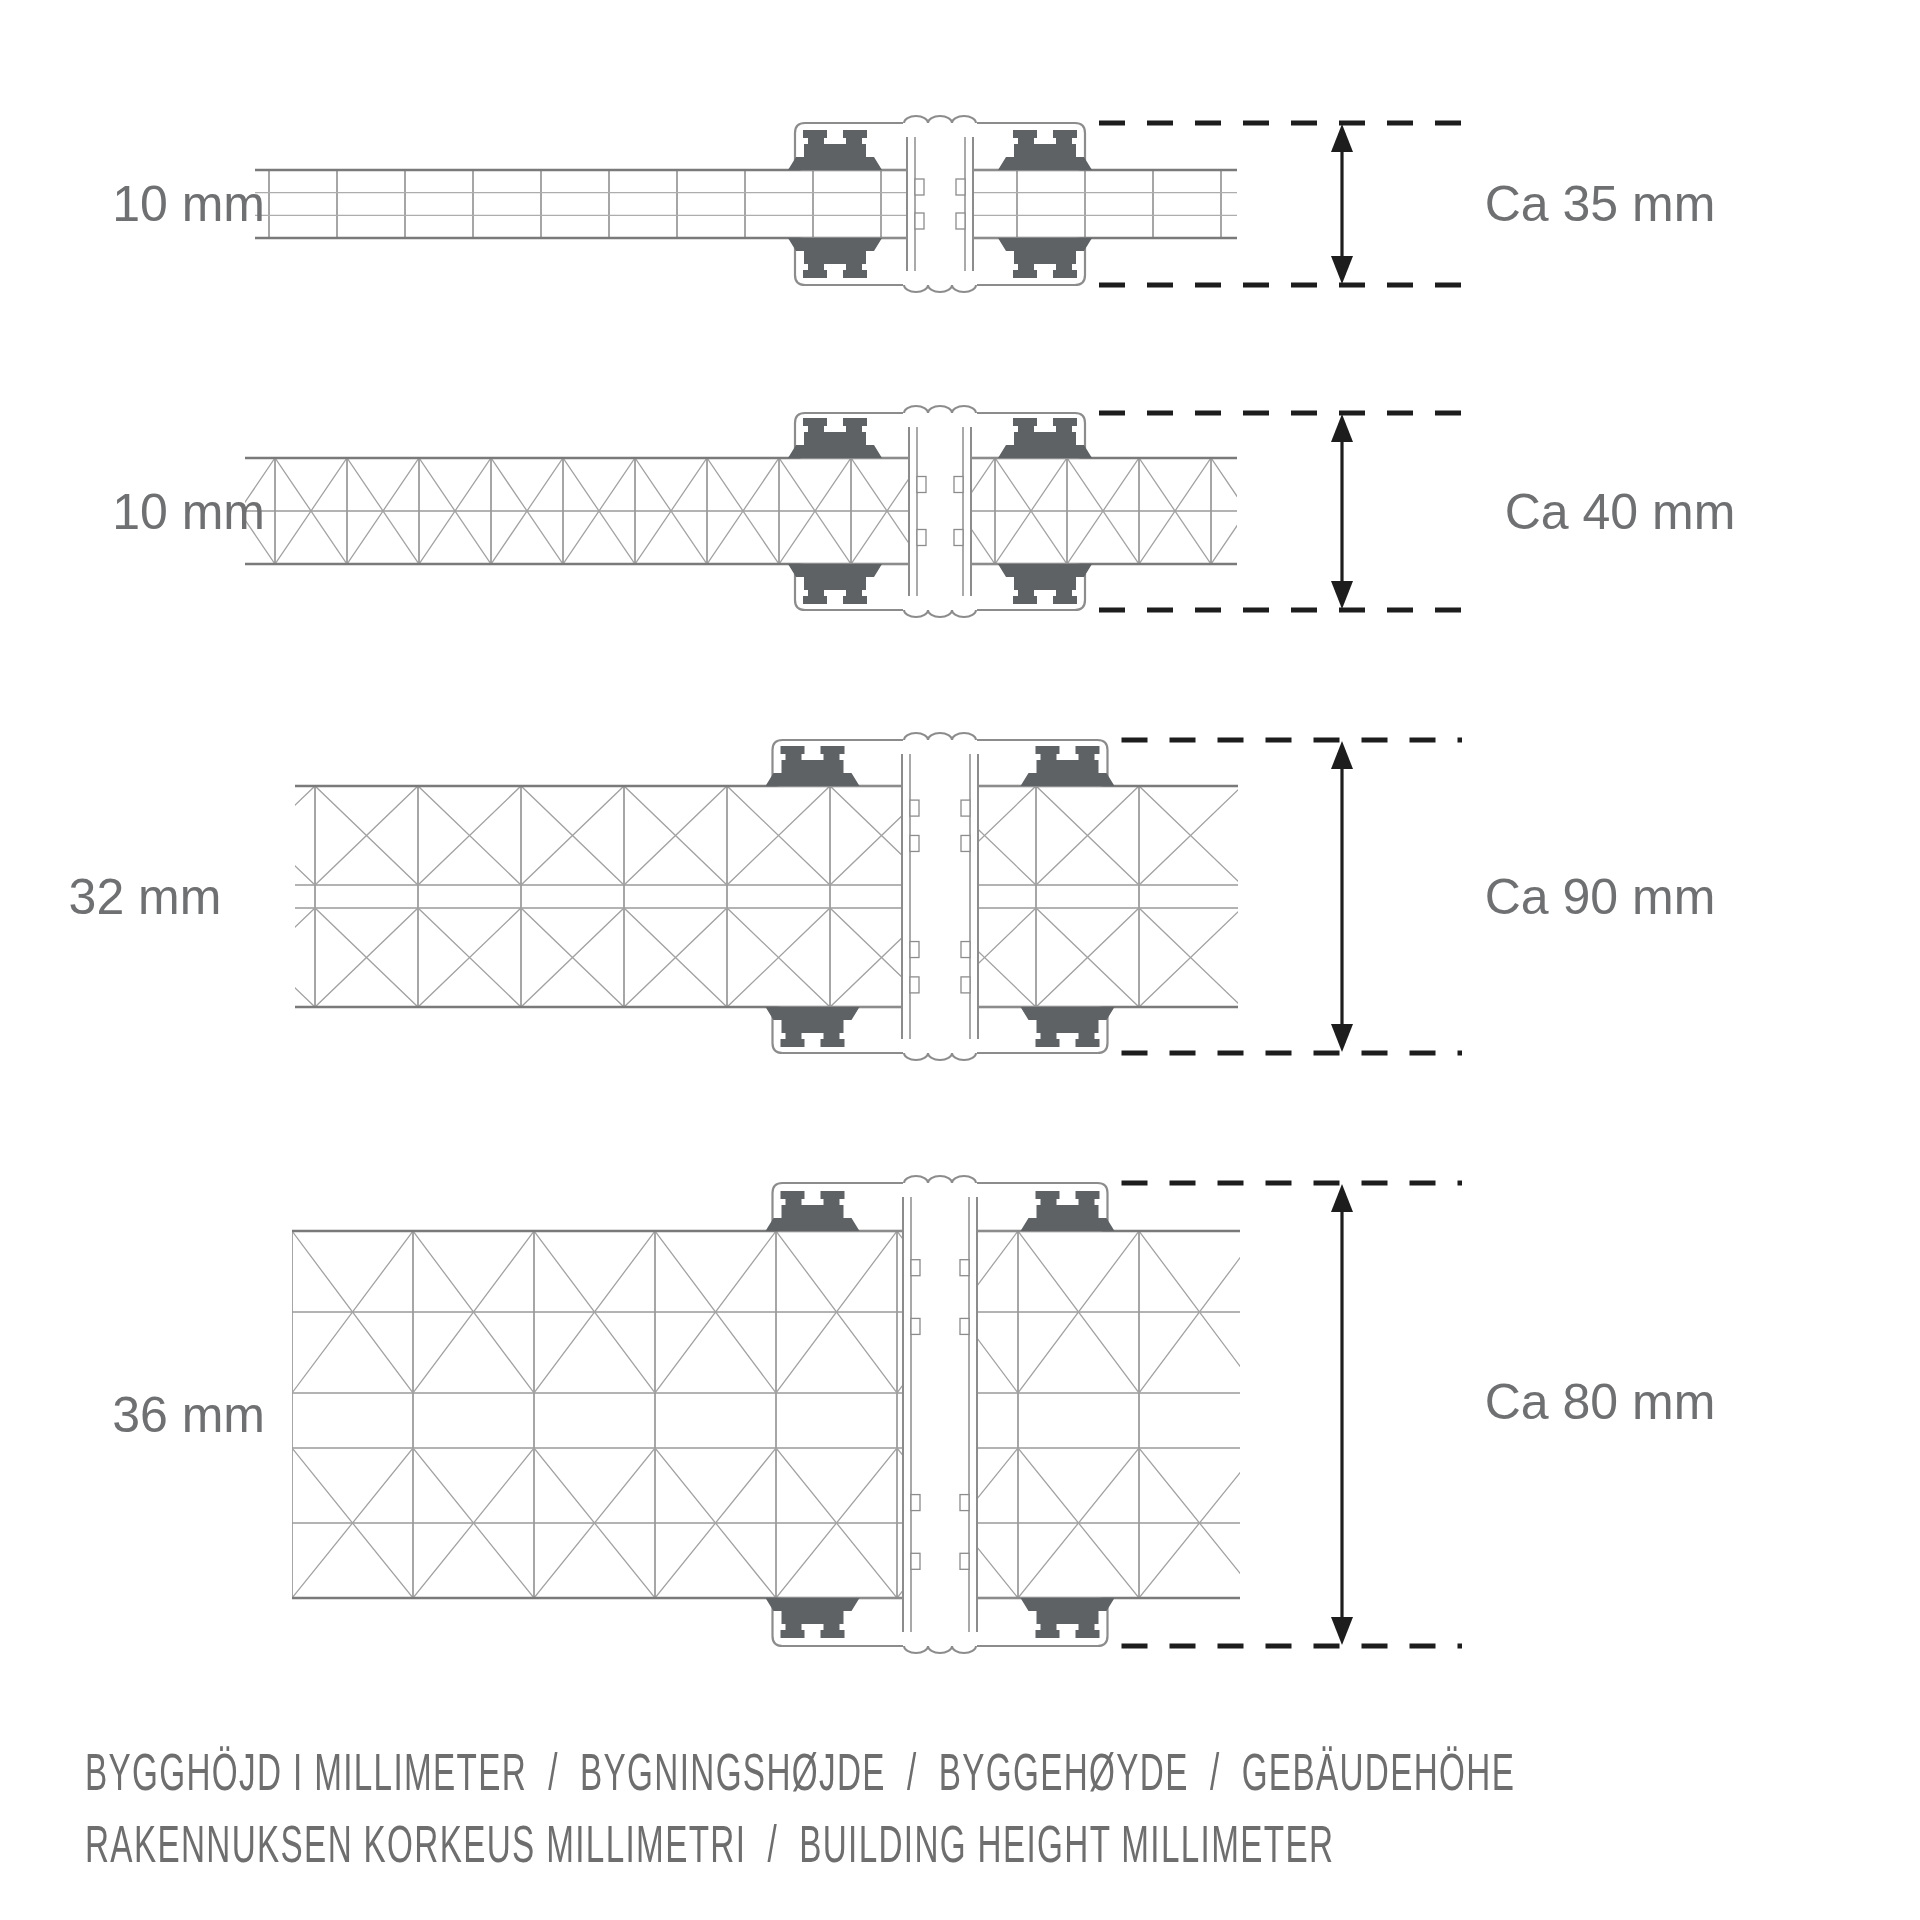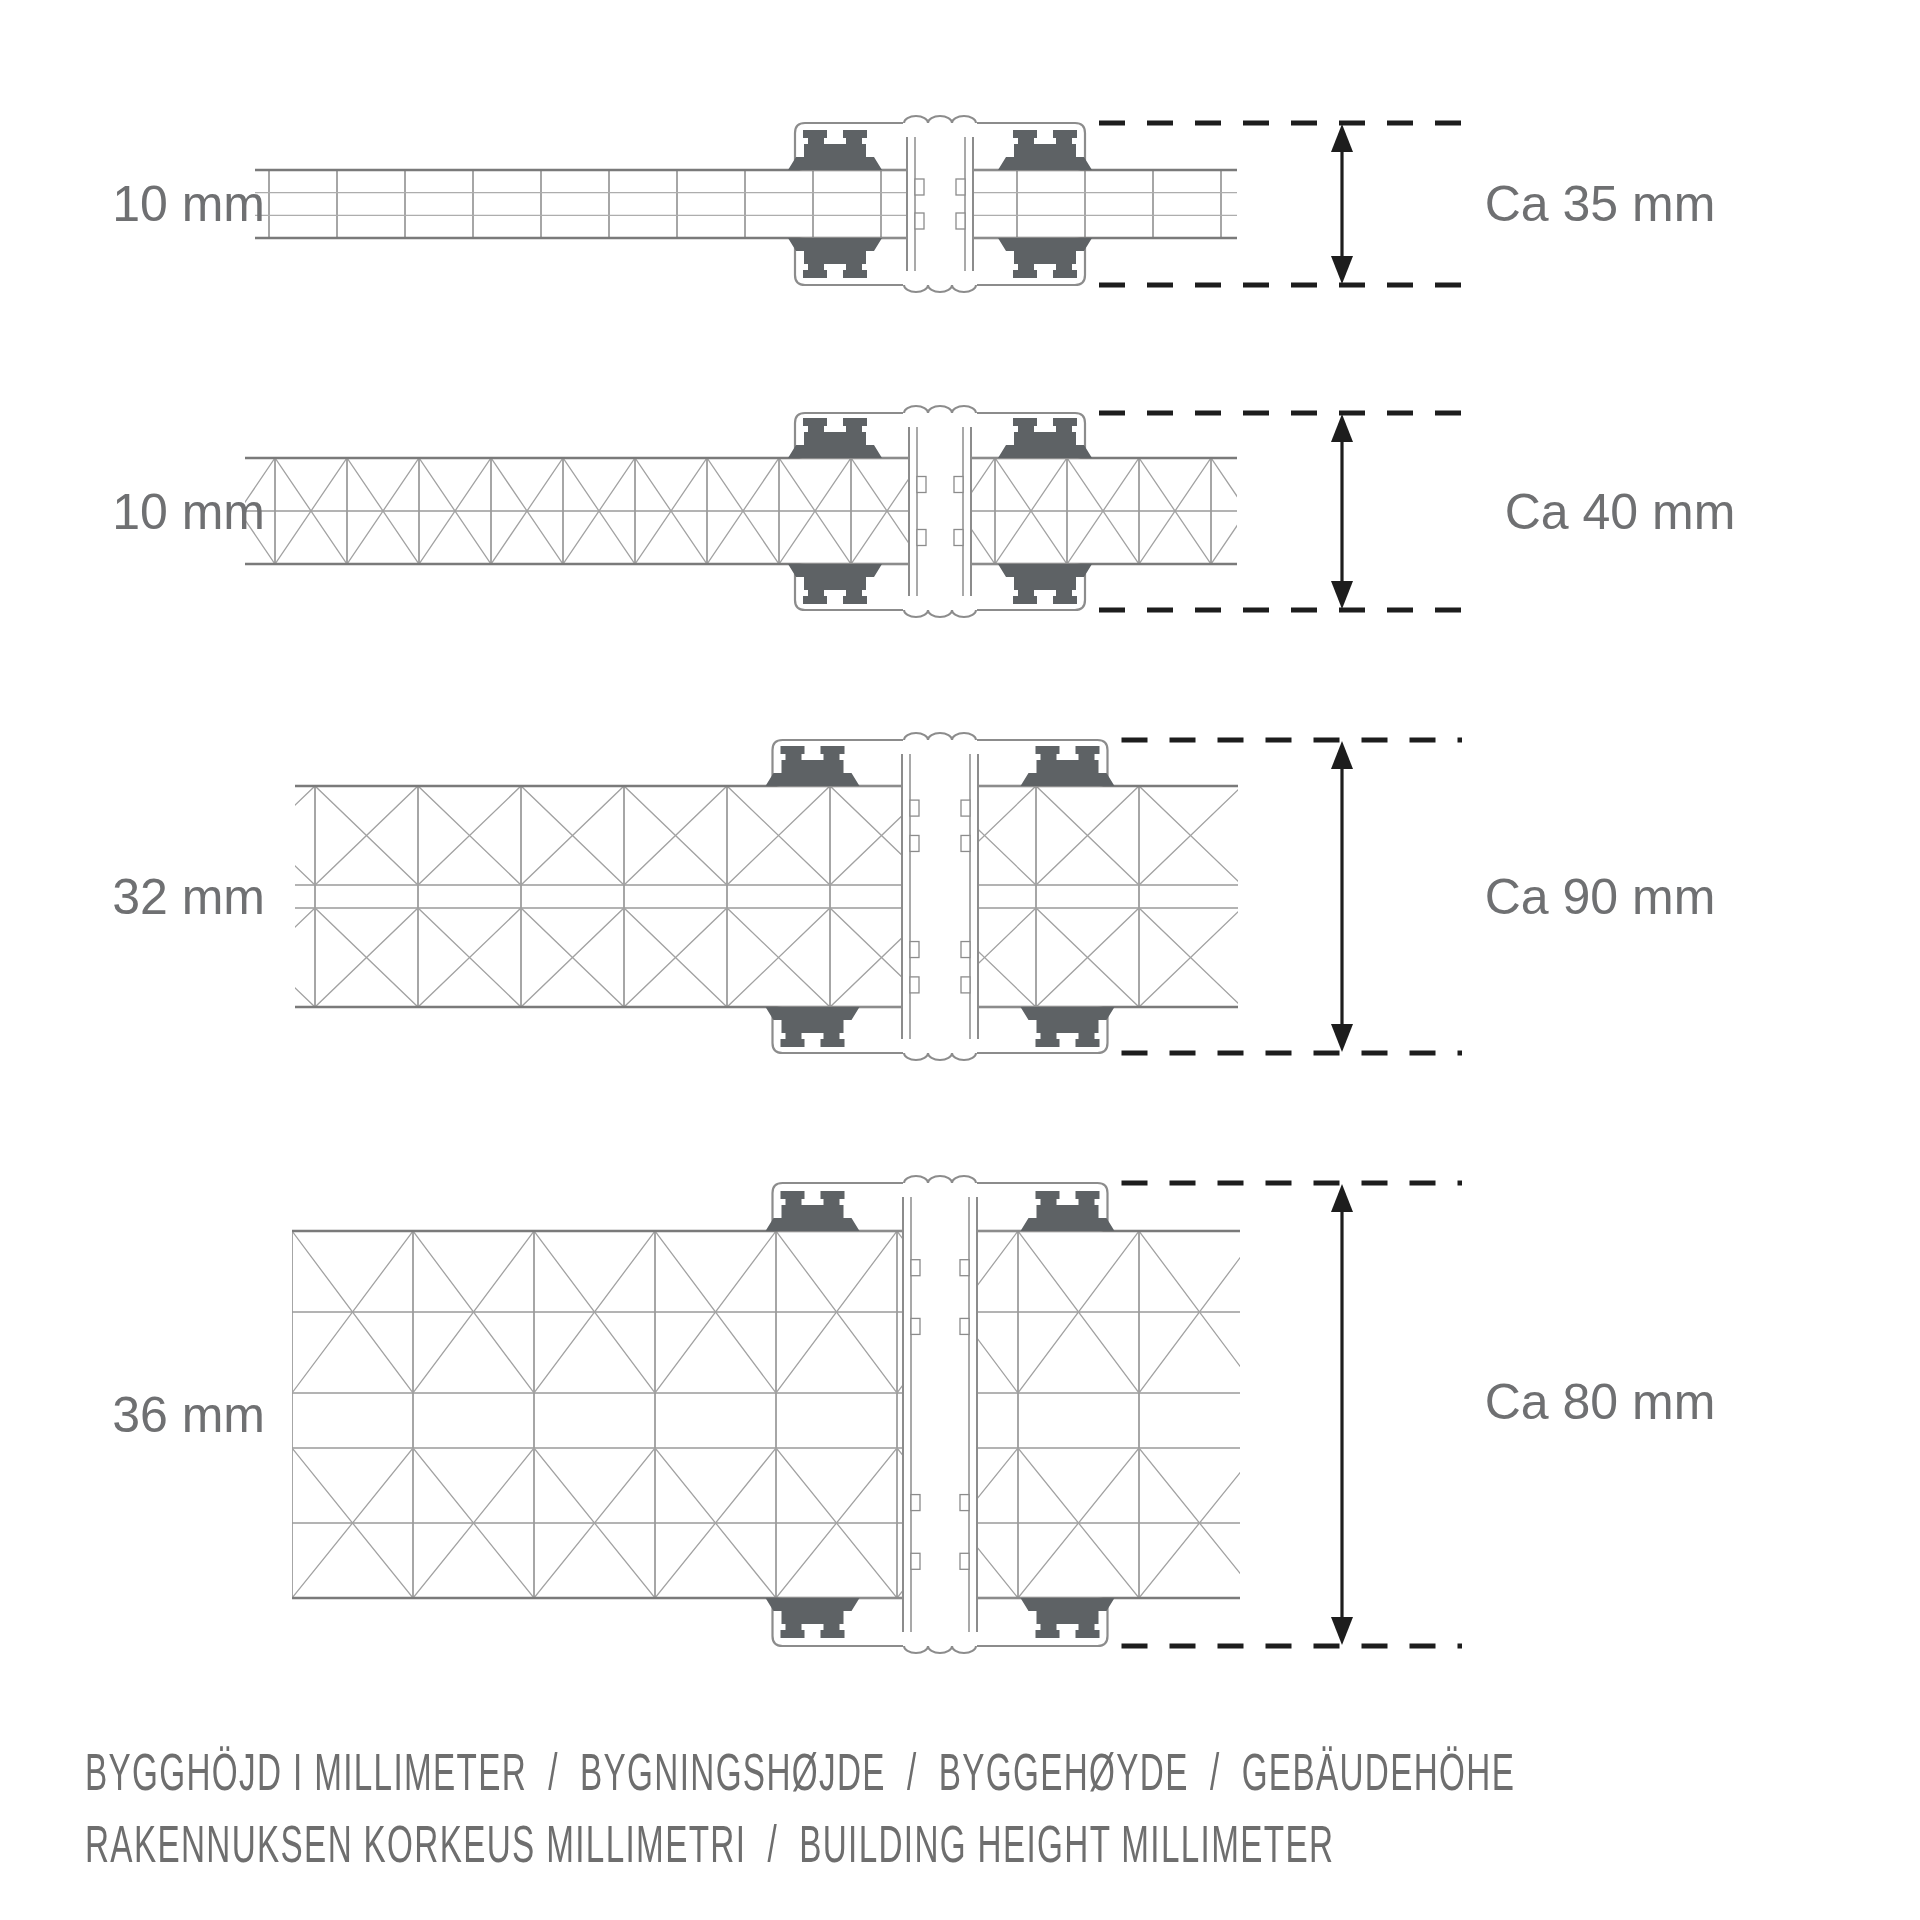--- a/index.html
+++ b/index.html
@@ -261,20 +261,20 @@
         <line x1="1342" y1="1209" x2="1342" y2="1620" stroke="#1d1d1d" stroke-width="3.2" fill="none"></line>
         <polygon points="1331,1212 1353,1212 1342,1184" fill="#1d1d1d"></polygon>
         <polygon points="1331,1617 1353,1617 1342,1645" fill="#1d1d1d"></polygon>
       </g>
     </svg>
   <div id="labels">
       <div class="mm-label" style="top: 167px;">10 mm</div>
       <div class="ca-label" style="left: 1390px; top: 167px;">Ca 35 mm</div>
       <div class="mm-label" style="top: 474.5px;">10 mm</div>
       <div class="ca-label" style="left: 1410px; top: 474.5px;">Ca 40 mm</div>
-      <div class="mm-label" style="top: 859.5px;">32 mm</div>
+      <div class="mm-label" style="top: 859.5px; text-align: center;">32 mm</div>
       <div class="ca-label" style="left: 1390px; top: 859.5px;">Ca 90 mm</div>
       <div class="mm-label" style="top: 1377.5px;">36 mm</div>
       <div class="ca-label" style="left: 1390px; top: 1365px;">Ca 80 mm</div>
     </div>
   <div id="caption1" class="caption">BYGGHÖJD I MILLIMETER  /  BYGNINGSHØJDE  /  BYGGEHØYDE  /  GEBÄUDEHÖHE</div>
   <div id="caption2" class="caption">RAKENNUKSEN KORKEUS MILLIMETRI  /  BUILDING HEIGHT MILLIMETER</div>
 </div>
 
 </body></html>

